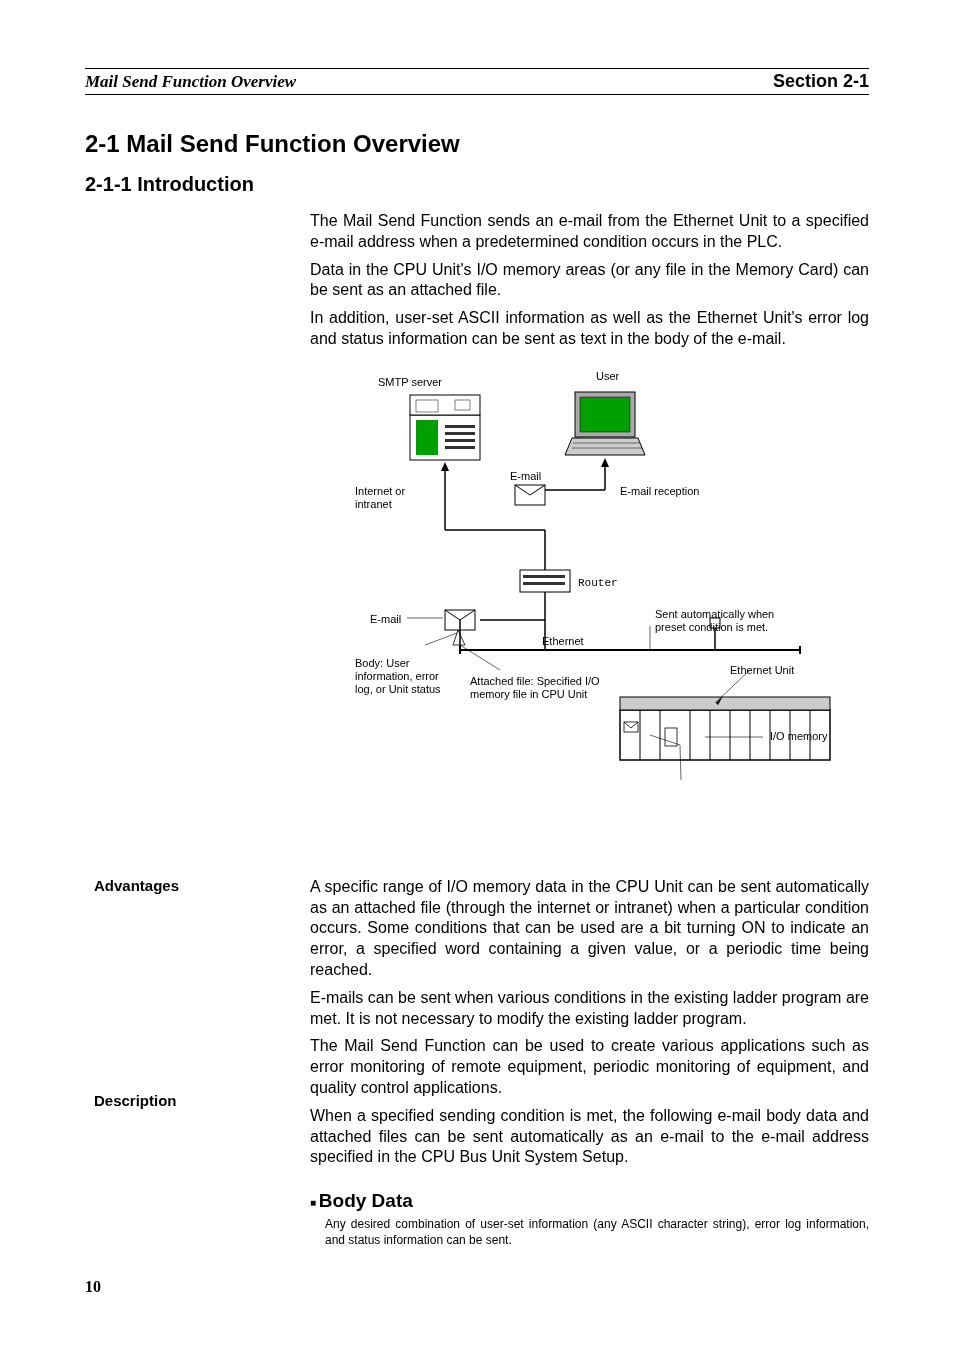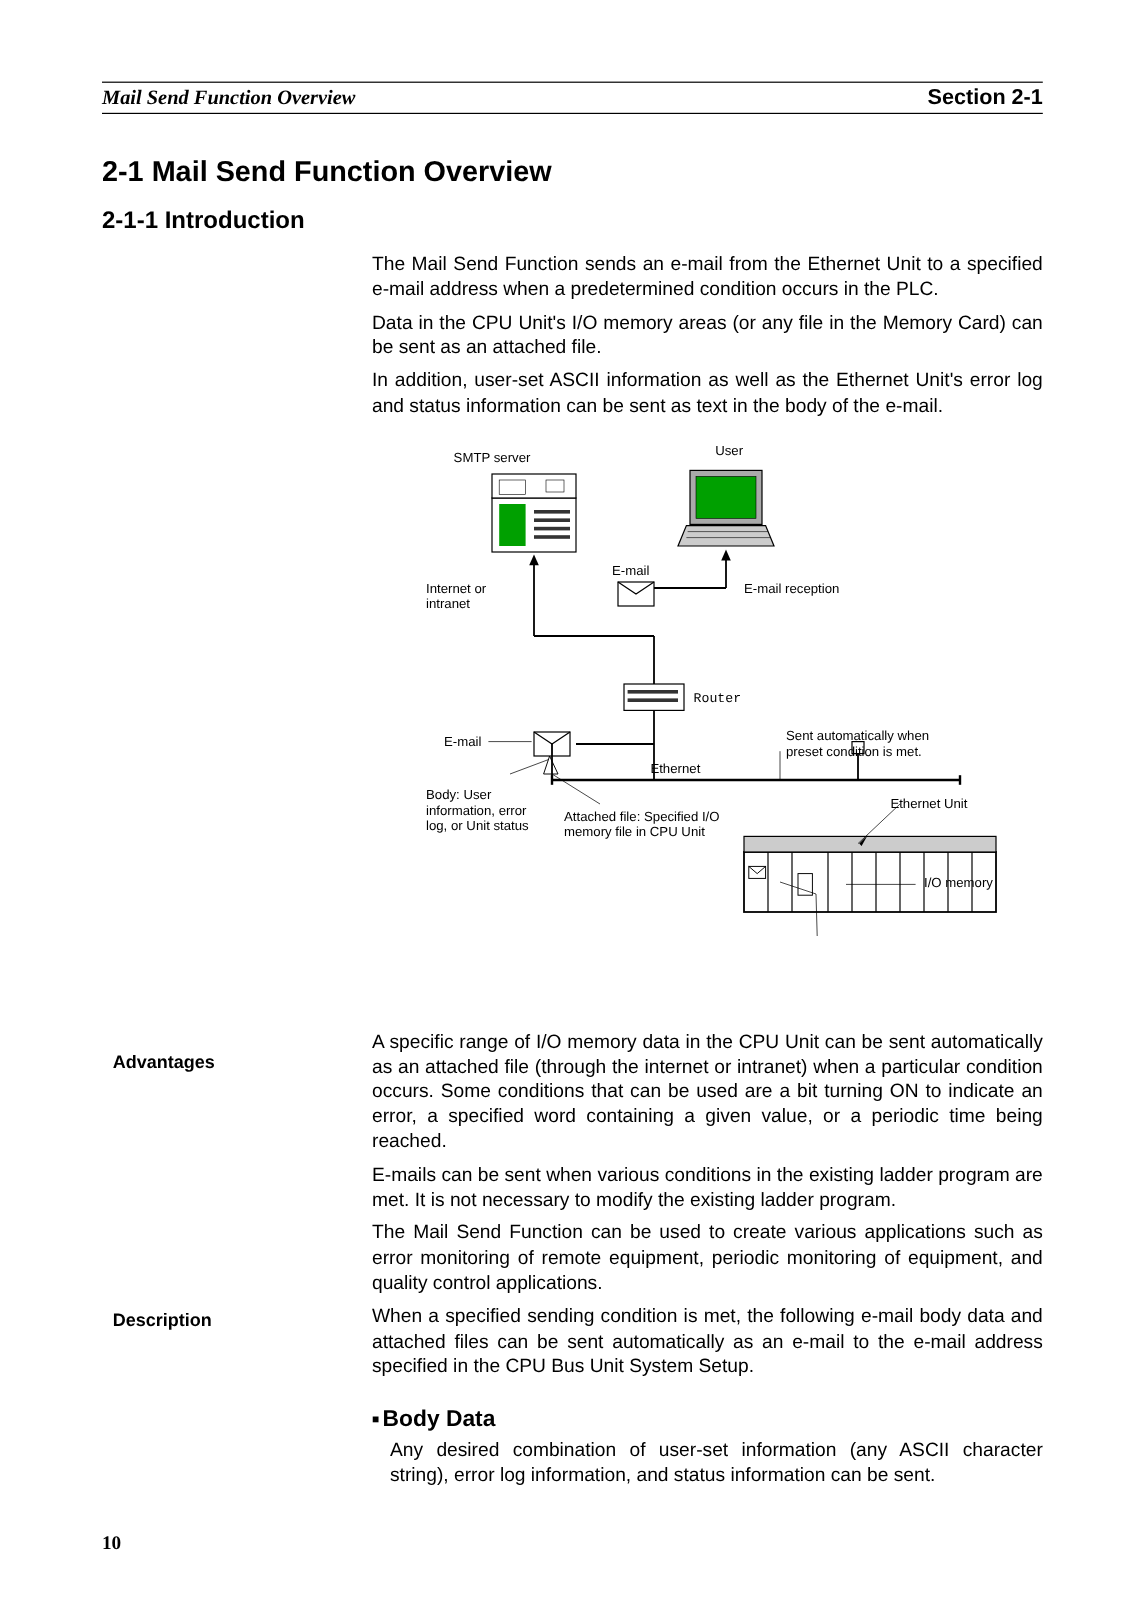--- a/index.html
+++ b/index.html
@@ -87,21 +87,21 @@
     margin-top: 22px;
   }
   .sub-h::before {
     content: "■ ";
     font-size: 10px;
     vertical-align: middle;
   }
   .indent-body {
     margin-left: 240px;
     margin-top: 5px;
-    font-size: 16px;
+    font-size: 12px;
     line-height: 1.3;
     text-align: justify;
   }
   .pagenum {
     position: absolute;
     bottom: 55px;
     left: 85px;
     font-family: "Times New Roman", serif;
     font-weight: bold;
     font-size: 16px;
@@ -208,26 +208,26 @@
     <span class="dlabel" style="left:286px; top:0px;">User</span>
     <span class="dlabel" style="left:45px; top:115px; width:60px;">Internet or intranet</span>
     <span class="dlabel" style="left:200px; top:100px;">E-mail</span>
     <span class="dlabel" style="left:310px; top:115px;">E-mail reception</span>
     <span class="dlabel" style="left:268px; top:207px;font-family:Liberation Mono, monospace;">Router</span>
     <span class="dlabel" style="left:60px; top:243px;">E-mail</span>
     <span class="dlabel" style="left:232px; top:265px;">Ethernet</span>
     <span class="dlabel" style="left:345px; top:238px; width:150px;">Sent automatically when preset condition is met.</span>
     <span class="dlabel" style="left:45px; top:287px; width:90px;">Body: User information, error log, or Unit status</span>
     <span class="dlabel" style="left:160px; top:305px; width:130px;">Attached file: Specified I/O memory file in CPU Unit</span>
-    <span class="dlabel" style="left:420px; top:294px;margin-left:12px;">Ethernet Unit</span>
+    <span class="dlabel" style="left:420px; top:294px;">Ethernet Unit</span>
     <span class="dlabel" style="left:460px; top:360px;text-align:center;">I/O memory</span>
   </div>
 
   <span class="side-label" style="top:877px;">Advantages</span>
-  <div class="body-block" style="margin-top:9px;">
+  <div class="body-block" style="margin-top:27px;">
     <p>A specific range of I/O memory data in the CPU Unit can be sent automatically as an attached file (through the internet or intranet) when a particular condition occurs. Some conditions that can be used are a bit turning ON to indicate an error, a specified word containing a given value, or a periodic time being reached.</p>
     <p>E-mails can be sent when various conditions in the existing ladder program are met. It is not necessary to modify the existing ladder program.</p>
     <p>The Mail Send Function can be used to create various applications such as error monitoring of remote equipment, periodic monitoring of equipment, and quality control applications.</p>
   </div>
 
   <span class="side-label" style="top:1092px;">Description</span>
   <div class="body-block" style="margin-top:6px;">
     <p>When a specified sending condition is met, the following e-mail body data and attached files can be sent automatically as an e-mail to the e-mail address specified in the CPU Bus Unit System Setup.</p>
   </div>
 

